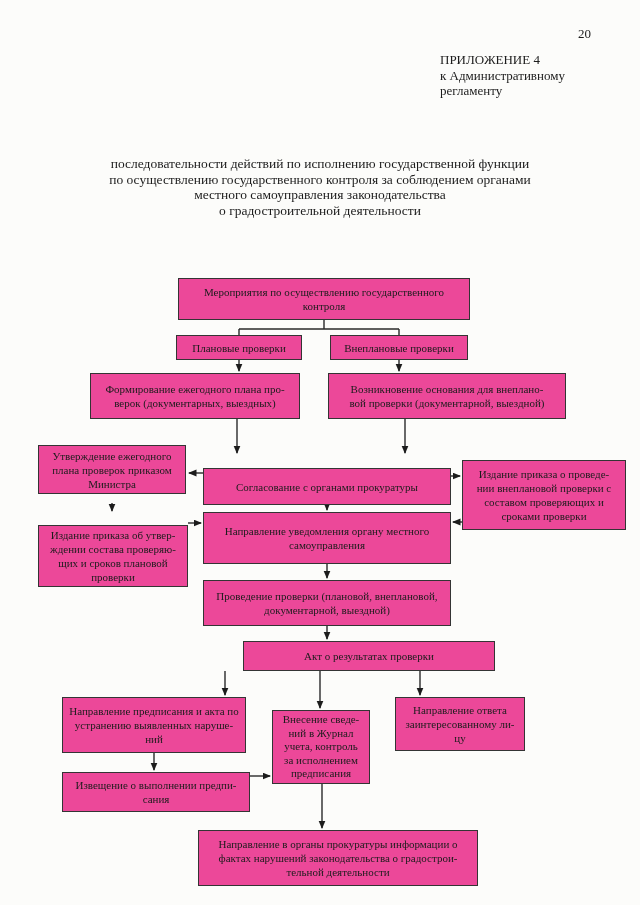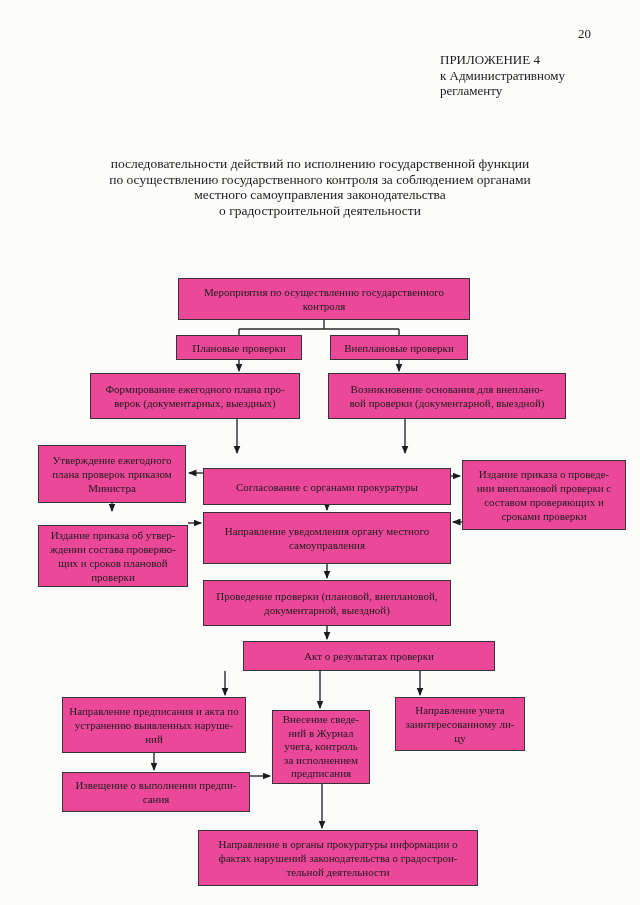--- a/index.html
+++ b/index.html
@@ -36,21 +36,21 @@
     font-size:11px;line-height:14px;
     white-space:pre-line;
     padding:1px 3px;
     box-sizing:border-box;
   }
   #b-measures{left:178px;top:278px;width:292px;height:42px;}
   #b-planned{left:176px;top:335px;width:126px;height:25px;}
   #b-unplanned{left:330px;top:335px;width:138px;height:25px;}
   #b-form-plan{left:90px;top:373px;width:210px;height:46px;}
   #b-basis-unplanned{left:328px;top:373px;width:238px;height:46px;}
-  #b-approve-plan{left:38px;top:445px;width:148px;height:58px;}
+  #b-approve-plan{left:38px;top:445px;width:148px;height:49px;}
   #b-coordination{left:203px;top:468px;width:248px;height:37px;}
   #b-order-unplanned{left:462px;top:460px;width:164px;height:70px;}
   #b-order-planned{left:38px;top:513px;width:150px;height:62px;margin-top:12px;}
   #b-notification{left:203px;top:512px;width:248px;height:52px;}
   #b-conduct{left:203px;top:580px;width:248px;height:46px;}
   #b-act{left:203px;top:641px;width:252px;height:30px;margin-left:40px;}
   #b-send-order{left:62px;top:697px;width:184px;height:56px;}
   #b-journal{left:272px;top:710px;width:98px;height:74px;line-height:13.5px;}
   #b-answer{left:395px;top:697px;width:130px;height:54px;}
   #b-notice-done{left:62px;top:772px;width:188px;height:40px;}
@@ -135,21 +135,21 @@
 документарной, выездной)</div>
     <div class="box" id="b-act">Акт о результатах проверки</div>
     <div class="box" id="b-send-order">Направление предписания и акта по
 устранению выявленных наруше-
 ний</div>
     <div class="box" id="b-journal">Внесение сведе-
 ний в Журнал
 учета, контроль
 за исполнением
 предписания</div>
-    <div class="box" id="b-answer">Направление учета
+    <div class="box" id="b-answer">Направление ответа
 заинтересованному ли-
 цу</div>
     <div class="box" id="b-notice-done">Извещение о выполнении предпи-
 сания</div>
     <div class="box" id="b-prosecutor">Направление в органы прокуратуры информации о
 фактах нарушений законодательства о градострои-
 тельной деятельности</div>
 
   </div>
 </div>

